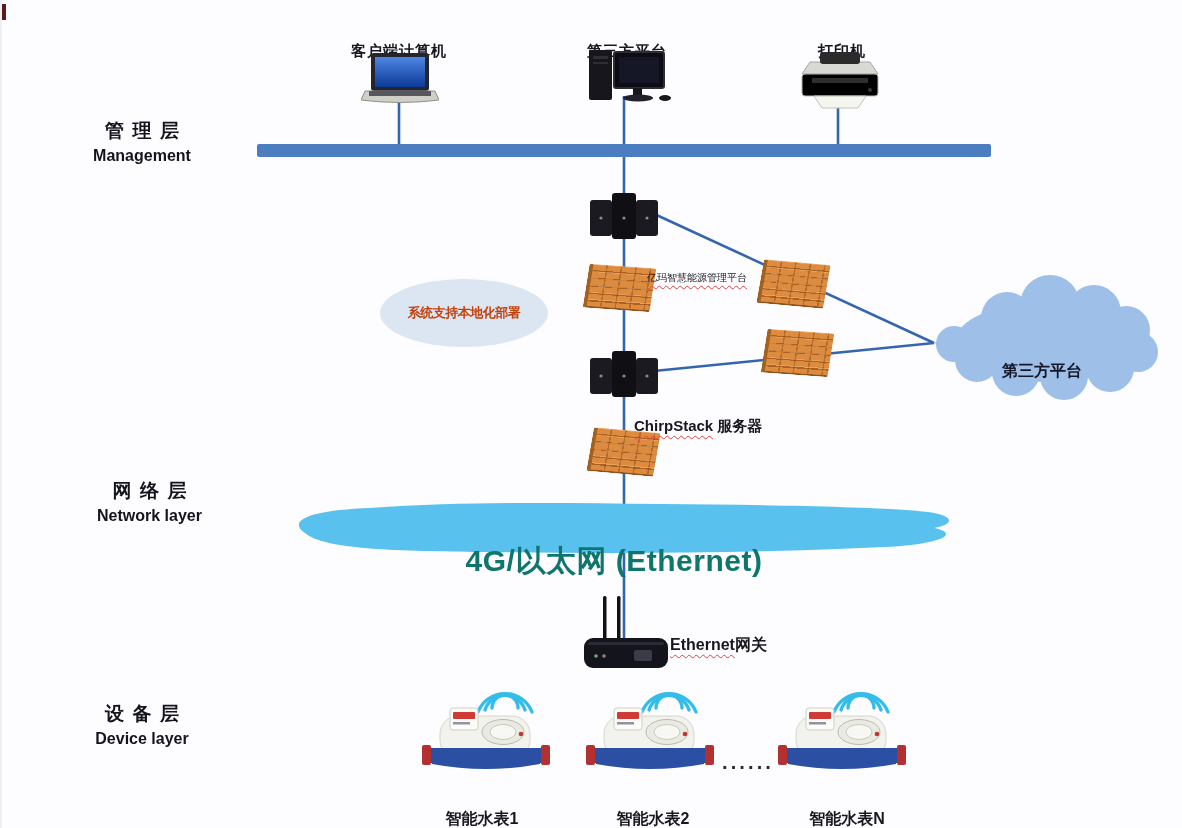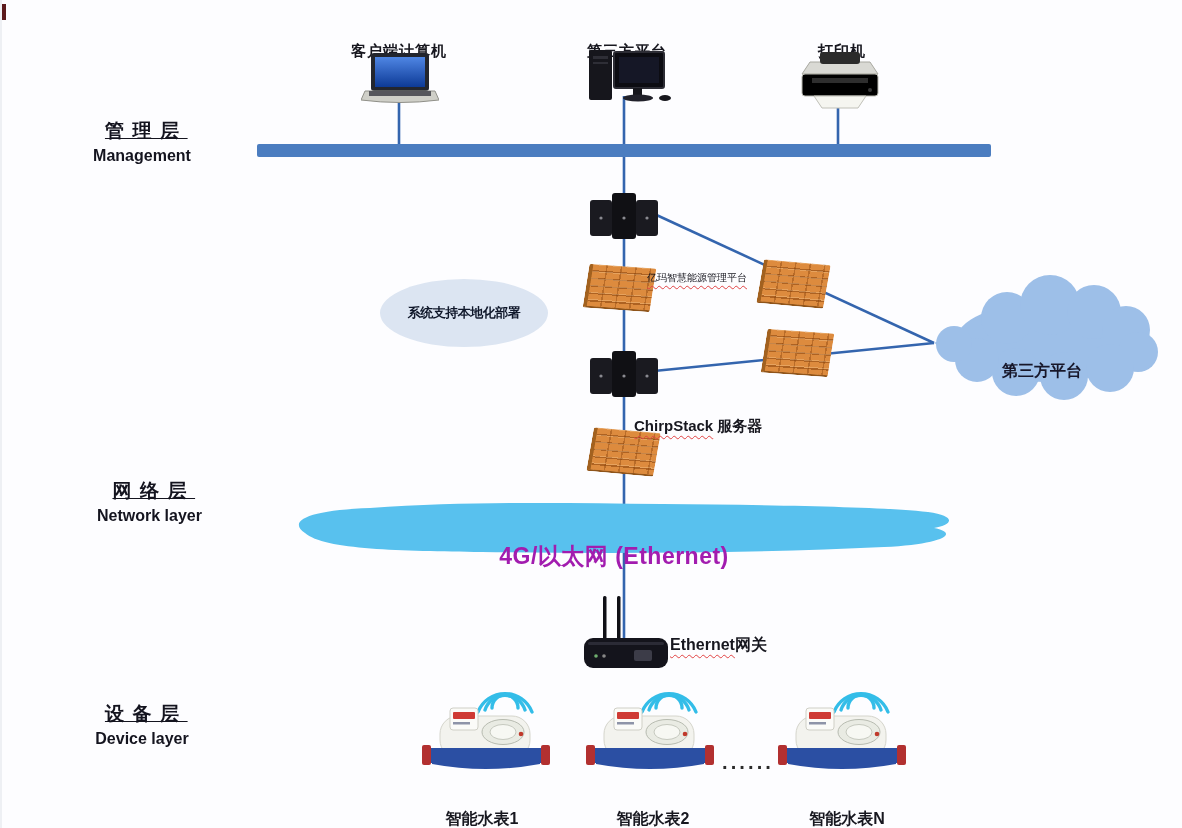--- a/index.html
+++ b/index.html
@@ -3,41 +3,41 @@
 <meta charset="utf-8">
 <style>
   html,body{margin:0;padding:0;background:#fff;}
   .canvas{position:relative;width:1182px;height:828px;background:#fdfdff;overflow:hidden;
           font-family:"Liberation Sans","DejaVu Sans",sans-serif;border-left:2px solid #eef0f4;}
   .abs{position:absolute;left:0;top:0;}
   .lbl{position:absolute;color:#17171f;white-space:nowrap;transform:translateX(-50%);margin-top:28px;}
   .lbl-left{transform:none;}
   .top-lbl{font-size:15px;font-weight:700;letter-spacing:1px;}
   .layer{position:absolute;text-align:center;color:#14141f;}
-  .layer-zh{font-size:19px;font-weight:700;letter-spacing:.45em;margin-right:-.45em;text-decoration:underline;}
+  .layer-zh{font-size:19px;font-weight:700;letter-spacing:.45em;margin-right:-.45em;}
   .layer-en{font-size:16px;font-weight:700;margin-top:3px;}
   .busbar{position:absolute;left:255px;top:144px;width:734px;height:13px;background:#4b7dc0;border-radius:2px;z-index:2;}
   .node-lbl{font-size:15px;font-weight:700;z-index:6;}
   .squiggle{text-decoration-line:underline;text-decoration-style:wavy;text-decoration-color:#e14343;
             text-decoration-thickness:1px;text-underline-offset:4px;}
   .plat-lbl{font-size:10px;font-weight:400;z-index:6;}
   .firewall{position:absolute;width:63px;height:42px;z-index:4;border-radius:2px;
     background-color:#dd8b3e;
     background-image:
       repeating-linear-gradient(180deg, rgba(255,225,180,.28) 0 1px, transparent 1px 7px),
       repeating-linear-gradient(180deg, transparent 0 6px, rgba(134,64,10,.55) 6px 7.5px),
       repeating-linear-gradient(90deg, transparent 0 13px, rgba(134,64,10,.42) 13px 14.5px);
     border-left:4px solid #a2611f;border-bottom:2px solid #8f541a;
     transform:rotate(5deg) skewX(-5deg);}
   .icon{position:absolute;z-index:5;}
   .bubble{position:absolute;left:378px;top:279px;width:168px;height:68px;border-radius:50%;
           background:#dce5f2;z-index:4;display:flex;align-items:center;justify-content:center;}
-  .bubble-text{font-size:13px;font-weight:700;color:#0f172a;letter-spacing:-.5px;}
+  .bubble-text{font-size:13px;font-weight:700;color:#c2410c;letter-spacing:-.5px;}
   .cloud-lbl{font-size:16px;font-weight:700;color:#17172a;z-index:6;}
-  .band-lbl{font-size:23px;font-weight:700;color:#a21caf;z-index:6;letter-spacing:.5px;}
+  .band-lbl{font-size:30px;font-weight:700;color:#0f766e;z-index:6;letter-spacing:.5px;}
   .meter-lbl{font-size:16px;font-weight:700;z-index:6;}
   .dots{font-size:20px;font-weight:700;color:#2a2a2a;letter-spacing:2px;z-index:6;}
   .corner-mark{position:absolute;left:0;top:4px;width:4px;height:16px;background:#5c1a1c;z-index:9;}
 </style>
 </head>
 <body>
 
 <div class="canvas">
 
   <div class="corner-mark"></div>

